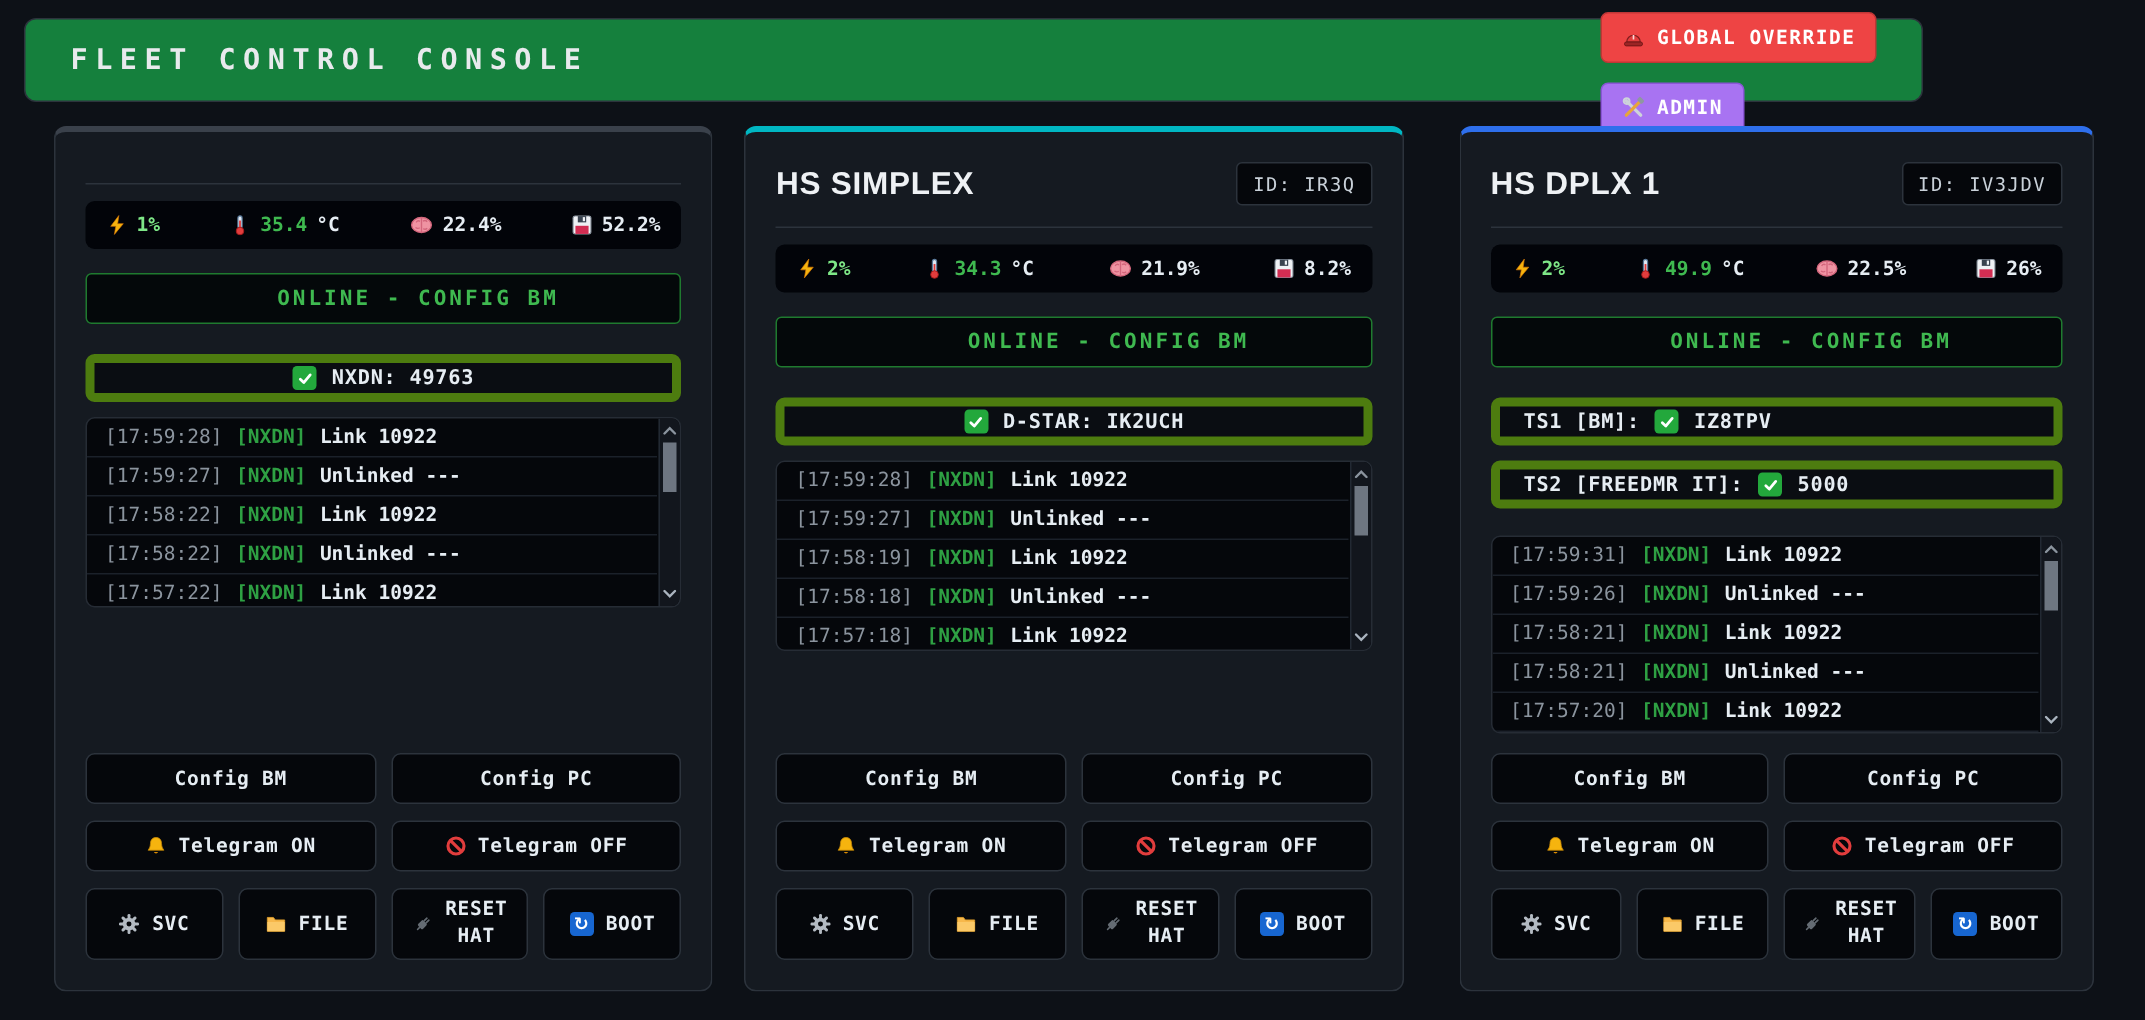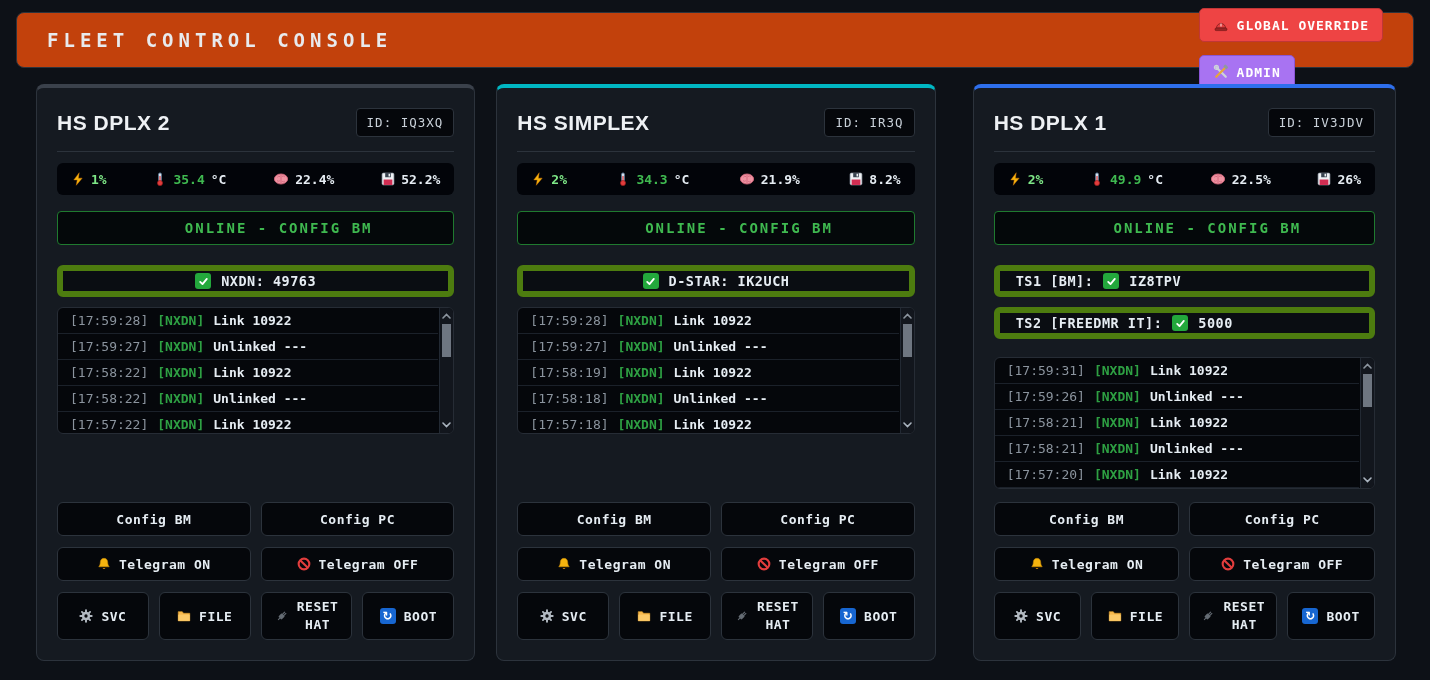--- a/index.html
+++ b/index.html
@@ -4,22 +4,22 @@
 <style>
   * { margin:0; padding:0; box-sizing:border-box; }
   html,body { width:1430px; height:680px; overflow:hidden; }
   body {
     background:#0d1117;
     font-family:"DejaVu Sans Mono", monospace;
     color:#e6edf3;
   }
   
   .app-header {
-    position:absolute; left:16px; top:12px; width:1398px; height:56px;
-    background:#c2410c; border:1px solid #2c333c; border-radius:8px;
+    position:absolute; left:16px; top:12px; width:1266px; height:56px;
+    background:#15803d; border:1px solid #2c333c; border-radius:8px;
     display:flex; align-items:center; padding:0 30px;
   }
   .app-title { font-size:19px; font-weight:bold; letter-spacing:5px; color:#e8eaed; white-space:nowrap; }
   .header-controls { margin-left:auto; display:flex; align-items:flex-start; gap:13px;flex-direction:column; }
   .hbtn {
     display:flex; align-items:center; gap:8px; border-radius:5px; cursor:pointer;
     font-family:"DejaVu Sans Mono", monospace; font-weight:bold; font-size:13px;
     padding:8px 13px; border:1px solid transparent; white-space:nowrap;
   }
   .hbtn.ghost { background:#141920; border-color:#3a414b; color:#aab4bf; letter-spacing:1px; }
@@ -167,24 +167,20 @@
     </div>
 
     <div class="hbtn light">
       <span>LOGOUT</span>
     </div>
   </div>
 </header>
 
 <main class="cards" id="cards">
   <section class="card" style="border-top-color: rgb(58, 65, 75);">
-    <div class="card-head">
-      <h2 class="card-title">HS DPLX 2</h2>
-      <div class="id-badge">ID: IQ3XQ</div>
-    </div>
     <div class="divider"></div>
 
     <div class="stats">
       <span class="stat">
         <svg class="icon14" viewBox="0 0 16 16">
             <path d="M9.4 0.8 3.2 9h3.9l-1.1 6.2L12.8 7H8.5l0.9-6.2z" fill="#f6b40e" stroke="#d97706" stroke-width="0.5"></path>
           </svg>
         <b class="v-batt">1%</b>
       </span>
       <span class="stat">

